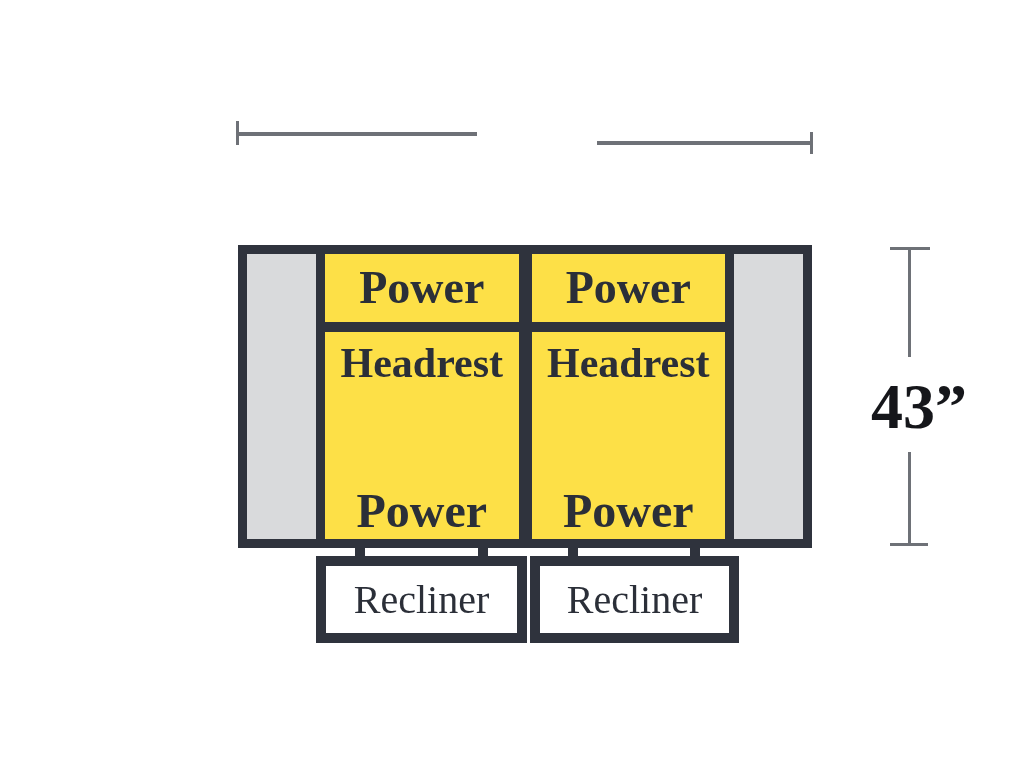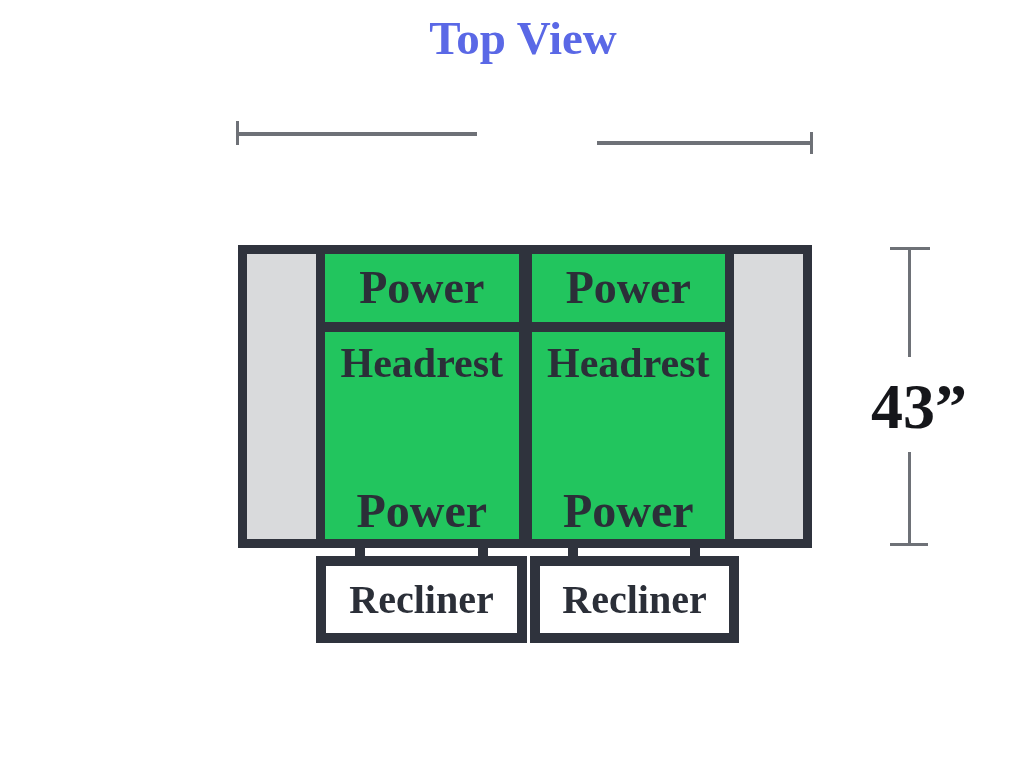--- a/index.html
+++ b/index.html
@@ -20,21 +20,21 @@
   .hlabel { left:472px; top:92px; width:132px; }
   .vlabel { left:853px; top:375px; width:132px; }
 
   .frame {
     position:absolute; left:238px; top:245px; width:574px; height:303px;
     border:9px solid #2F333D; background:#ffffff; display:flex;
   }
   .armrest { background:#D9DADC; width:78px; flex:0 0 78px; }
   .armrest-left  { border-right:9px solid #2F333D; }
   .armrest-right { border-left:9px solid #2F333D; }
-  .seat { flex:1 1 auto; display:flex; flex-direction:column; background:#22c55e; }
+  .seat { flex:1 1 auto; display:flex; flex-direction:column; background:#fde047; }
   .seat-top {
     height:78px; flex:0 0 78px; border-bottom:10px solid #2F333D;
     display:flex; align-items:center; justify-content:center;
     font-size:46px; font-weight:bold; color:#2B2F38; line-height:1;
   }
   .seat-main {
     flex:1 1 auto; display:flex; flex-direction:column; align-items:center;
     justify-content:space-between; padding:10px 0 4px;
     font-weight:bold; color:#2B2F38;
   }
@@ -42,41 +42,40 @@
   .power-bottom-label { font-size:48px; line-height:1; }
   .seat-divider { width:13px; flex:0 0 13px; background:#2F333D; }
 
   .post { position:absolute; width:10px; height:20px; top:540px; background:#2F333D; }
   .post-1 { left:355px; } .post-2 { left:478px; }
   .post-3 { left:568px; } .post-4 { left:690px; }
 
   .recliner {
     position:absolute; top:556px; height:87px; border:10px solid #2F333D;
     background:#ffffff; display:flex; align-items:center; justify-content:center;
-    font-size:40px; font-weight:bold; color:#2B2F38; line-height:1;
+    font-size:40px; font-weight:normal; color:#2B2F38; line-height:1;
   }
   .recliner-left  { left:316px; width:211px; }
   .recliner-right { left:530px; width:209px; }
 
   .hline-left  { left:237px; top:132px; width:240px; height:4px; }
   .htick-left  { left:236px; top:121px; width:3px;  height:24px; }
   .hline-right { left:597px; top:141px; width:214px; height:4px; }
   .htick-right { left:810px; top:132px; width:3px;  height:22px; }
 
   .vtick-top    { left:890px; top:247px; width:40px; height:3px; }
   .vline-top    { left:908px; top:247px; width:3px;  height:110px; }
   .vline-bottom { left:908px; top:452px; width:3px;  height:93px; }
   .vtick-bottom { left:890px; top:543px; width:38px; height:3px; }
 </style>
 </head>
 <body>
 
 <div class="canvas">
 
-  <div class="title">Top View</div>
 
   <div class="dimline htick-left"></div>
   <div class="dimline hline-left"></div>
   <div class="dimline hline-right"></div>
   <div class="dimline htick-right"></div>
 
   <div class="frame">
     <div class="armrest armrest-left"></div>
 
     <div class="seat">

